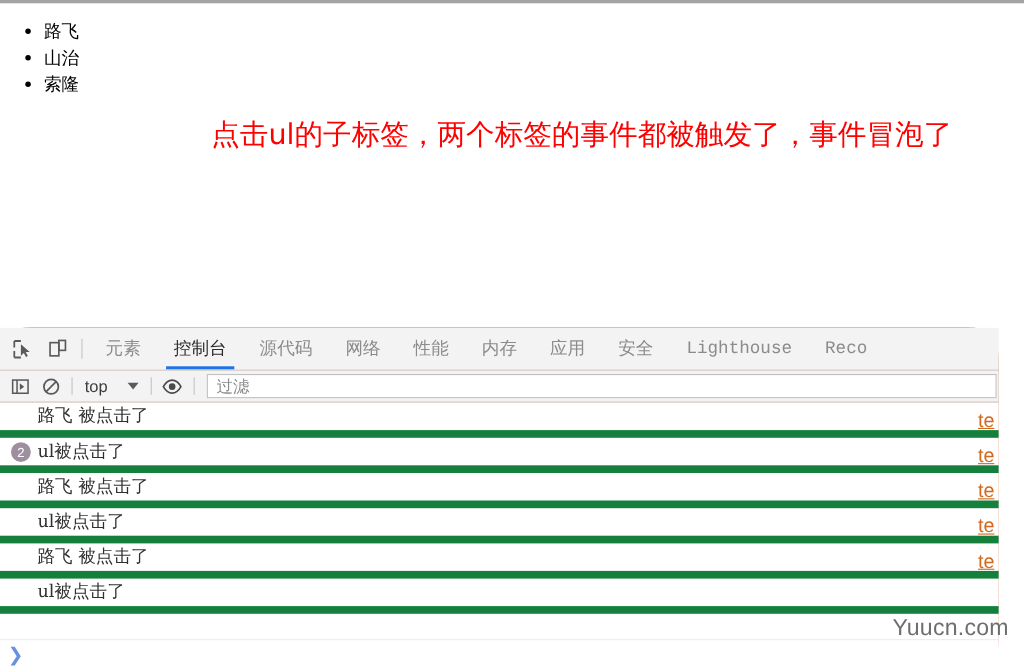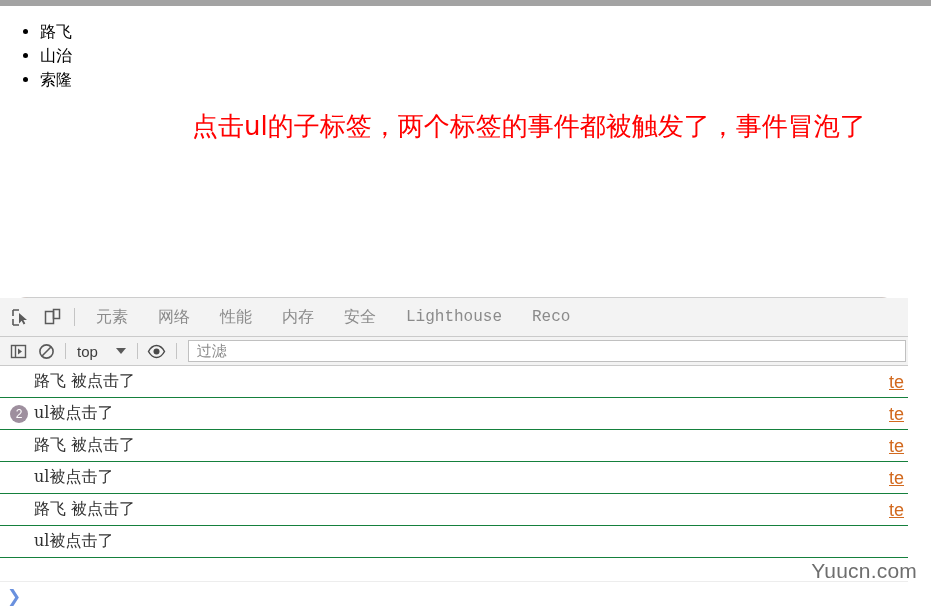--- a/index.html
+++ b/index.html
@@ -10,21 +10,21 @@
     background: #ffffff;
     font-family: "Liberation Sans", sans-serif;
   }
 
   
   #page-area {
     position: absolute;
     left: 0; top: 0;
     width: 931px; height: 297px;
     background: #ffffff;
-    border-top: 6px solid #a3a3a3;
+    border-top: 3px solid #a3a3a3;
     overflow: hidden;
   }
   #bullet-list {
     margin: 0;
     padding: 14px 0 0 40px;
     list-style: disc;
   }
   #bullet-list li {
     font-family: "DejaVu Sans", sans-serif;
     font-size: 16px;
@@ -157,21 +157,21 @@
   
   #console-list {
     flex: 1 1 auto;
     position: relative;
     overflow: hidden;
     background: #ffffff;
   }
   .log-row {
     position: relative;
     height: 32px;
-    border-bottom: 1px solid #15803d;
+    border-bottom: 7px solid #15803d;
     display: flex;
     align-items: center;
     padding-left: 10px;
     font-family: "DejaVu Serif", serif;
     font-size: 16px;
     color: #303030;
   }
   .badge {
     width: 18px; height: 18px;
     border-radius: 50%;
@@ -257,23 +257,26 @@
     <div class="tool-btn">
       <svg width="19" height="19" viewBox="0 0 19 19">
         <rect x="2.5" y="3.5" width="8" height="12" stroke="#5a5a5a" stroke-width="1.5" fill="none"></rect>
         <rect x="10.5" y="1.5" width="6" height="9" stroke="#5a5a5a" stroke-width="1.5" fill="none"></rect>
       </svg>
     </div>
 
     <div class="vdiv"></div>
 
     <div class="tab">元素</div>
+    <div class="tab active">控制台</div>
+    <div class="tab">源代码</div>
     <div class="tab">网络</div>
     <div class="tab">性能</div>
     <div class="tab">内存</div>
+    <div class="tab">应用</div>
     <div class="tab">安全</div>
     <div class="tab latin">Lighthouse</div>
     <div class="tab latin">Reco</div>
   </div>
 
   <div id="console-toolbar">
 
     <div class="ctb-btn">
       <svg width="17" height="17" viewBox="0 0 17 17">
         <rect x="1.5" y="2.5" width="14" height="12" stroke="#5a5a5a" stroke-width="1.4" fill="none"></rect>

